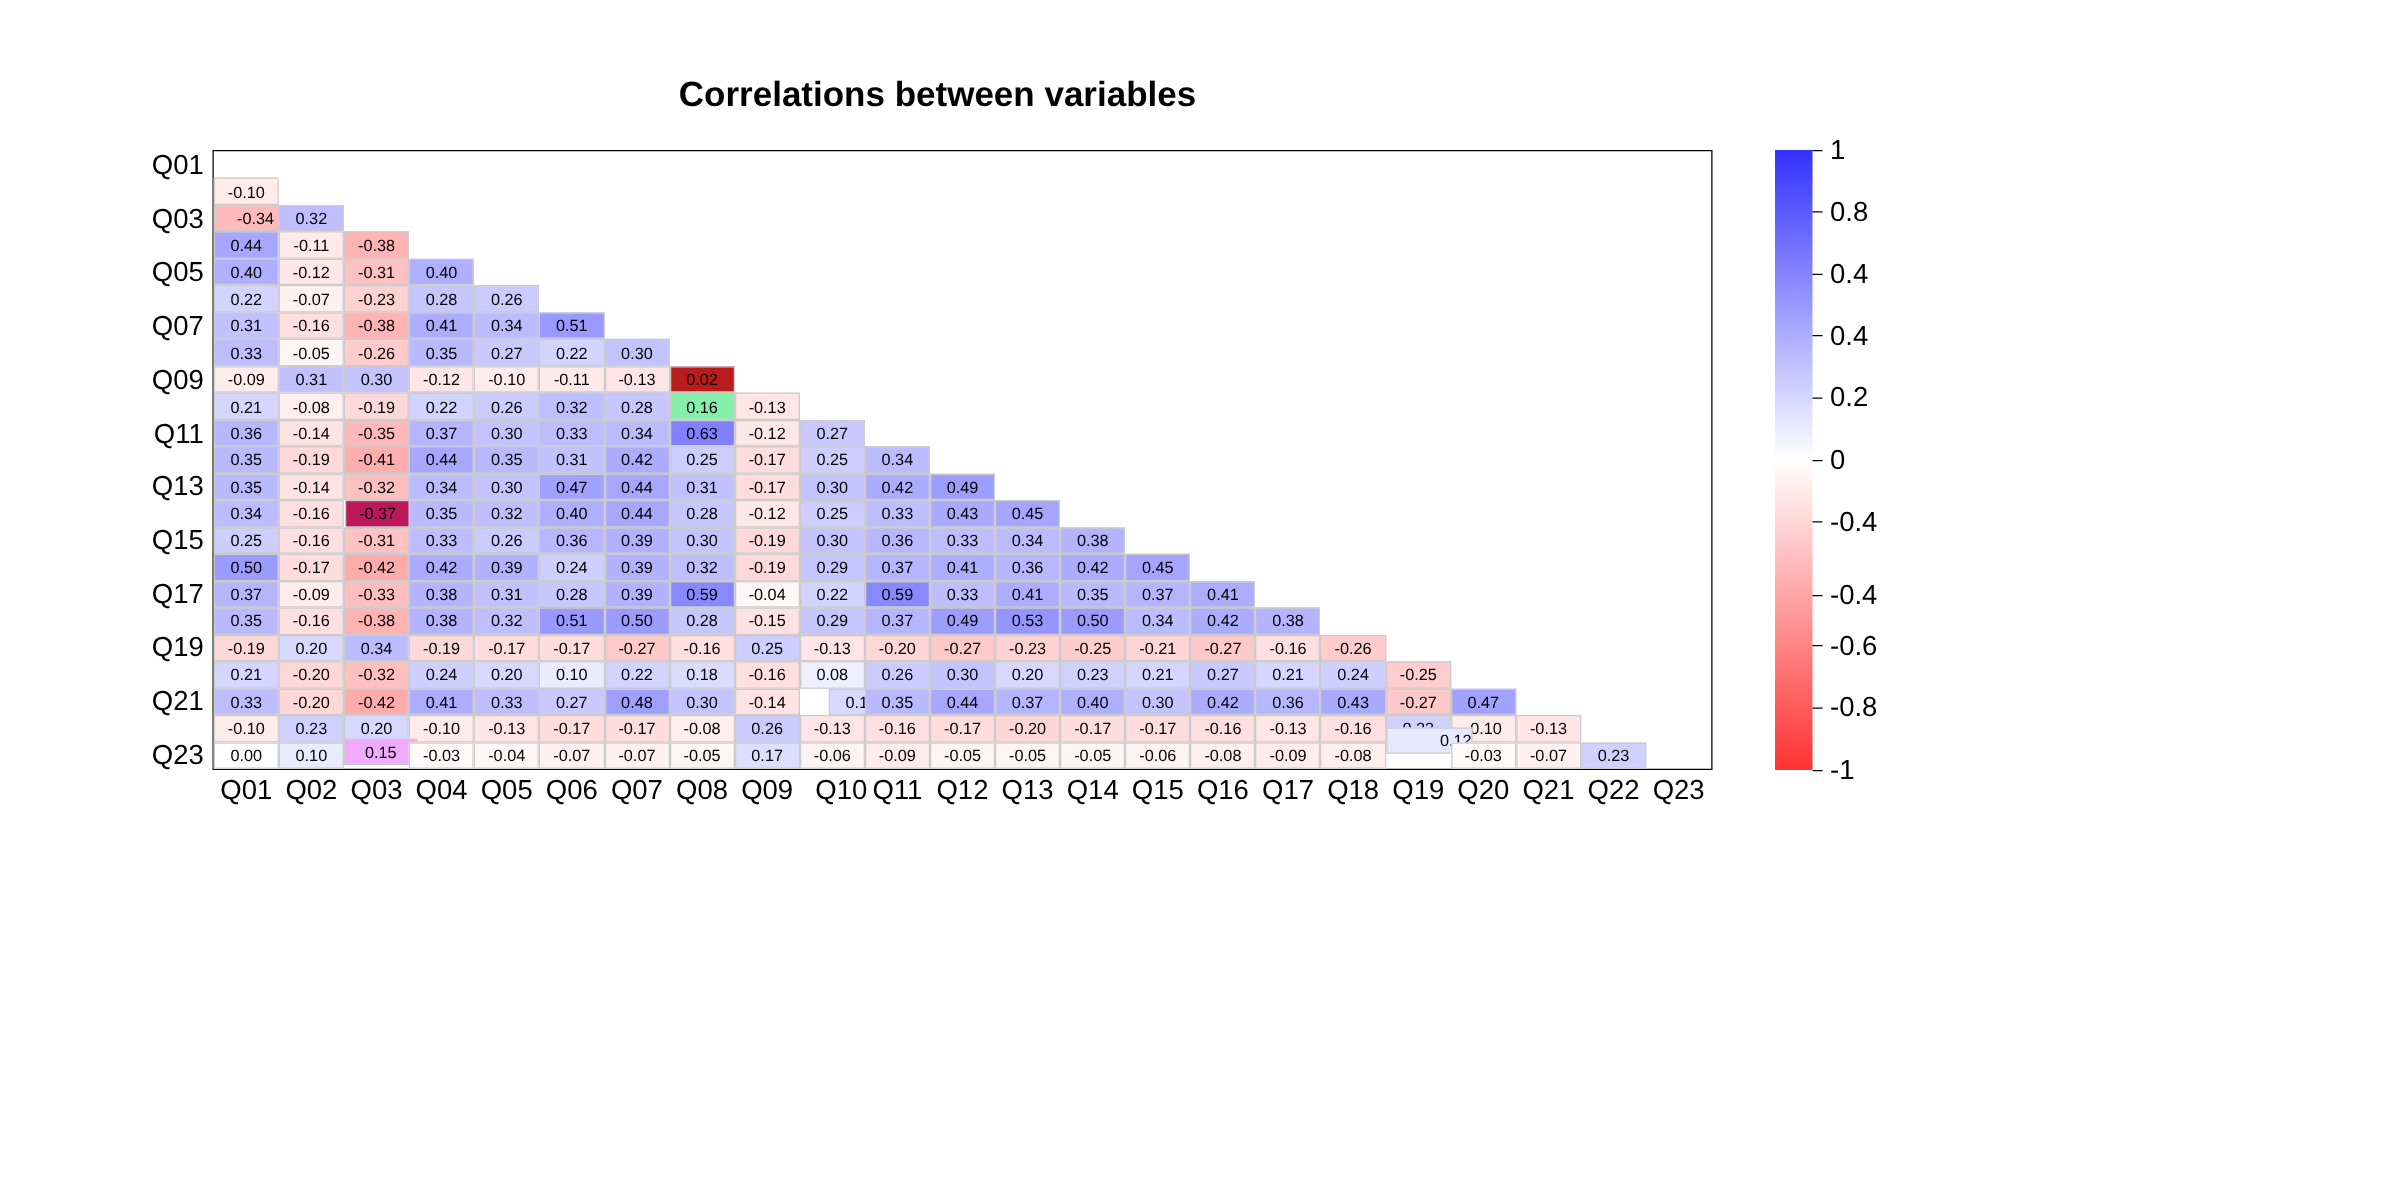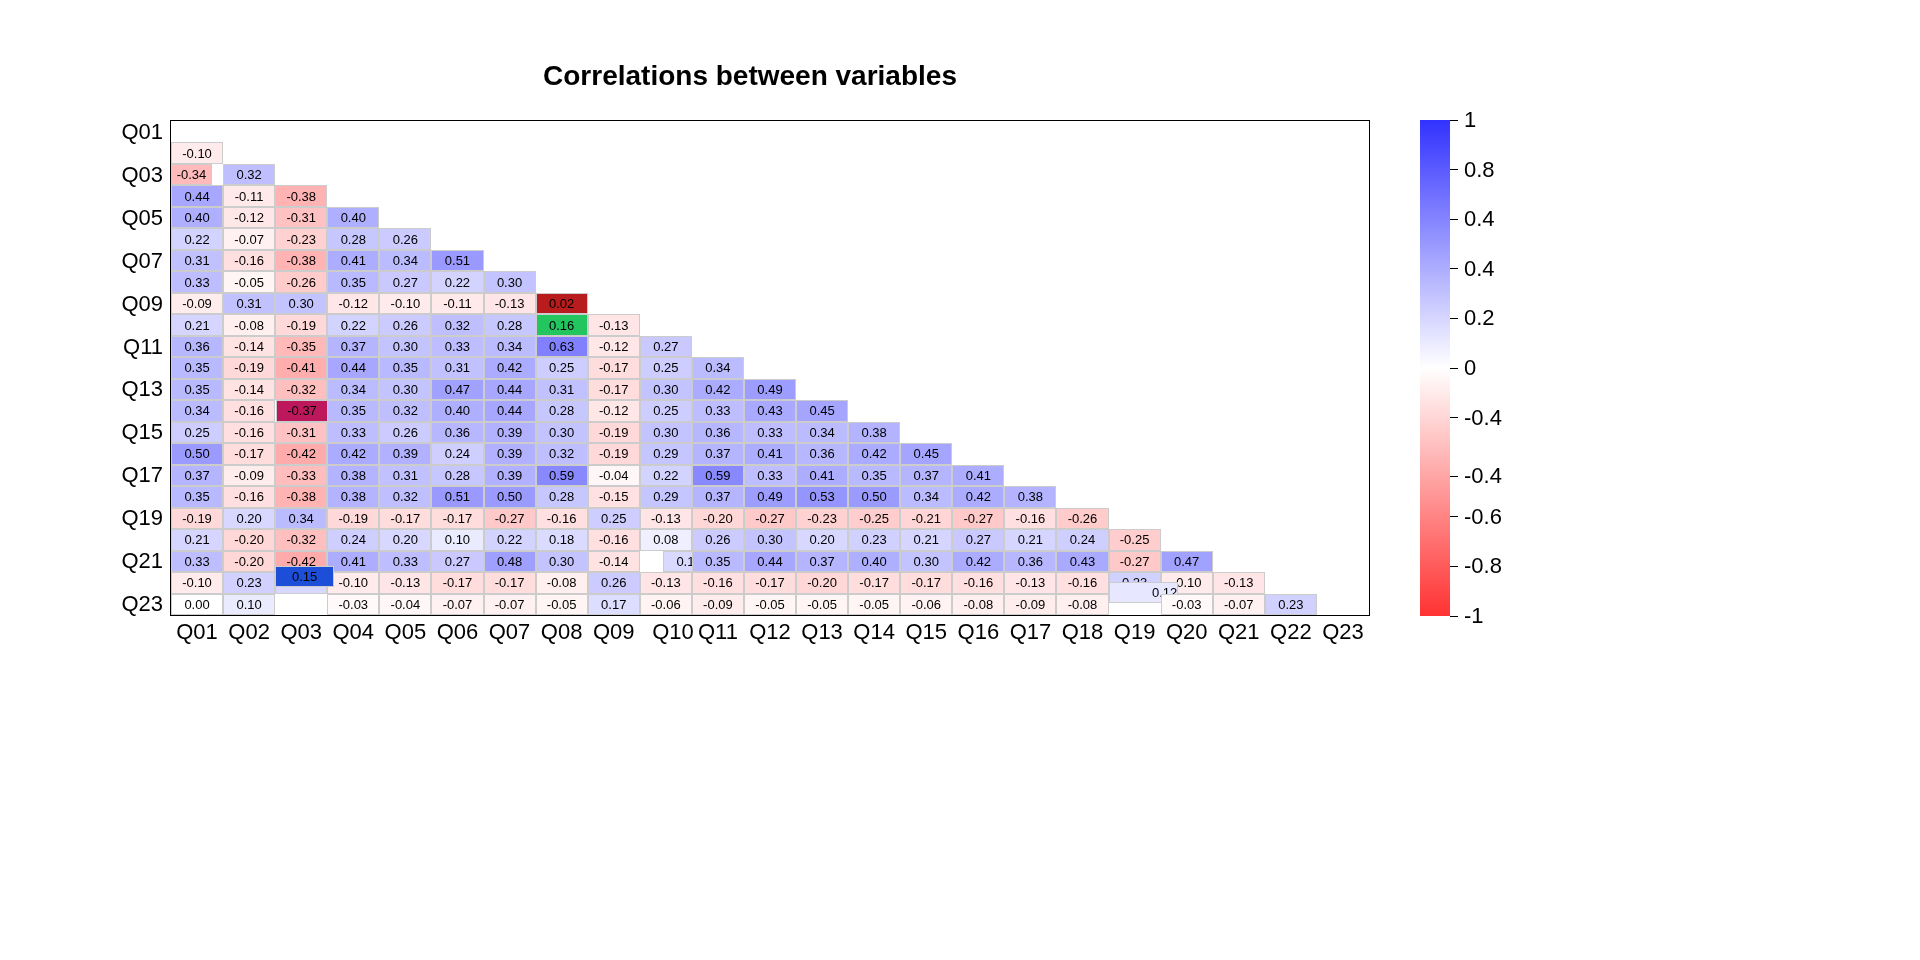--- a/index.html
+++ b/index.html
@@ -88,21 +88,21 @@
     background: #000;
     margin-right: 6px;
   }
 </style>
 </head>
 <body>
 
 <div class="title">Correlations between variables</div>
 <div class="plot-area" id="plot">
     <div class="cell" style="left: 0px; top: 21.4783px; width: 52.087px; height: 21.4783px; background: rgb(255, 235, 235);">-0.10</div>
-    <div class="cell" style="left: 0px; top: 42.9565px; width: 41px; height: 21.4783px; background: rgb(255, 187, 187);">-0.34</div>
+    <div class="cell" style="left: 0px; top: 42.9565px; width: 67px; height: 21.4783px; background: rgb(255, 187, 187);">-0.34</div>
     <div class="cell" style="left: 52.087px; top: 42.9565px; width: 52.087px; height: 21.4783px; background: rgb(191, 191, 255);">0.32</div>
     <div class="cell" style="left: 0px; top: 64.4348px; width: 52.087px; height: 21.4783px; background: rgb(167, 167, 255);">0.44</div>
     <div class="cell" style="left: 52.087px; top: 64.4348px; width: 52.087px; height: 21.4783px; background: rgb(255, 233, 233);">-0.11</div>
     <div class="cell" style="left: 104.174px; top: 64.4348px; width: 52.087px; height: 21.4783px; background: rgb(255, 179, 179);">-0.38</div>
     <div class="cell" style="left: 0px; top: 85.913px; width: 52.087px; height: 21.4783px; background: rgb(175, 175, 255);">0.40</div>
     <div class="cell" style="left: 52.087px; top: 85.913px; width: 52.087px; height: 21.4783px; background: rgb(255, 231, 231);">-0.12</div>
     <div class="cell" style="left: 104.174px; top: 85.913px; width: 52.087px; height: 21.4783px; background: rgb(255, 193, 193);">-0.31</div>
     <div class="cell" style="left: 156.261px; top: 85.913px; width: 52.087px; height: 21.4783px; background: rgb(175, 175, 255);">0.40</div>
     <div class="cell" style="left: 0px; top: 107.391px; width: 52.087px; height: 21.4783px; background: rgb(211, 211, 255);">0.22</div>
     <div class="cell" style="left: 52.087px; top: 107.391px; width: 52.087px; height: 21.4783px; background: rgb(255, 241, 241);">-0.07</div>
@@ -130,21 +130,21 @@
     <div class="cell" style="left: 260.435px; top: 171.826px; width: 52.087px; height: 21.4783px; background: rgb(255, 233, 233);">-0.11</div>
     <div class="cell" style="left: 312.522px; top: 171.826px; width: 52.087px; height: 21.4783px; background: rgb(255, 229, 229);">-0.13</div>
     <div class="cell" style="left: 364.609px; top: 171.826px; width: 52.087px; height: 21.4783px; background: #b91c1c;">0.02</div>
     <div class="cell" style="left: 0px; top: 193.304px; width: 52.087px; height: 21.4783px; background: rgb(213, 213, 255);">0.21</div>
     <div class="cell" style="left: 52.087px; top: 193.304px; width: 52.087px; height: 21.4783px; background: rgb(255, 239, 239);">-0.08</div>
     <div class="cell" style="left: 104.174px; top: 193.304px; width: 52.087px; height: 21.4783px; background: rgb(255, 217, 217);">-0.19</div>
     <div class="cell" style="left: 156.261px; top: 193.304px; width: 52.087px; height: 21.4783px; background: rgb(211, 211, 255);">0.22</div>
     <div class="cell" style="left: 208.348px; top: 193.304px; width: 52.087px; height: 21.4783px; background: rgb(203, 203, 255);">0.26</div>
     <div class="cell" style="left: 260.435px; top: 193.304px; width: 52.087px; height: 21.4783px; background: rgb(191, 191, 255);">0.32</div>
     <div class="cell" style="left: 312.522px; top: 193.304px; width: 52.087px; height: 21.4783px; background: rgb(199, 199, 255);">0.28</div>
-    <div class="cell" style="left: 364.609px; top: 193.304px; width: 52.087px; height: 21.4783px; background: #22c55e;">0.16</div>
+    <div class="cell" style="left: 364.609px; top: 193.304px; width: 52.087px; height: 21.4783px; background: #86efac;">0.16</div>
     <div class="cell" style="left: 416.696px; top: 193.304px; width: 52.087px; height: 21.4783px; background: rgb(255, 229, 229);">-0.13</div>
     <div class="cell" style="left: 0px; top: 214.783px; width: 52.087px; height: 21.4783px; background: rgb(183, 183, 255);">0.36</div>
     <div class="cell" style="left: 52.087px; top: 214.783px; width: 52.087px; height: 21.4783px; background: rgb(255, 227, 227);">-0.14</div>
     <div class="cell" style="left: 104.174px; top: 214.783px; width: 52.087px; height: 21.4783px; background: rgb(255, 185, 185);">-0.35</div>
     <div class="cell" style="left: 156.261px; top: 214.783px; width: 52.087px; height: 21.4783px; background: rgb(181, 181, 255);">0.37</div>
     <div class="cell" style="left: 208.348px; top: 214.783px; width: 52.087px; height: 21.4783px; background: rgb(195, 195, 255);">0.30</div>
     <div class="cell" style="left: 260.435px; top: 214.783px; width: 52.087px; height: 21.4783px; background: rgb(189, 189, 255);">0.33</div>
     <div class="cell" style="left: 312.522px; top: 214.783px; width: 52.087px; height: 21.4783px; background: rgb(187, 187, 255);">0.34</div>
     <div class="cell" style="left: 364.609px; top: 214.783px; width: 52.087px; height: 21.4783px; background: rgb(129, 129, 255);">0.63</div>
     <div class="cell" style="left: 416.696px; top: 214.783px; width: 52.087px; height: 21.4783px; background: rgb(255, 231, 231);">-0.12</div>
@@ -320,21 +320,21 @@
     <div class="cell" style="left: 677.13px; top: 451.043px; width: 52.087px; height: 21.4783px; background: rgb(255, 221, 221);">-0.17</div>
     <div class="cell" style="left: 729.217px; top: 451.043px; width: 52.087px; height: 21.4783px; background: rgb(255, 221, 221);">-0.17</div>
     <div class="cell" style="left: 781.304px; top: 451.043px; width: 52.087px; height: 21.4783px; background: rgb(255, 223, 223);">-0.16</div>
     <div class="cell" style="left: 833.391px; top: 451.043px; width: 52.087px; height: 21.4783px; background: rgb(255, 229, 229);">-0.13</div>
     <div class="cell" style="left: 885.478px; top: 451.043px; width: 52.087px; height: 21.4783px; background: rgb(255, 223, 223);">-0.16</div>
     <div class="cell" style="left: 937.565px; top: 451.043px; width: 52.087px; height: 21.4783px; background: rgb(209, 209, 255);">0.23</div>
     <div class="cell" style="left: 989.652px; top: 451.043px; width: 52.087px; height: 21.4783px; background: rgb(255, 235, 235);">-0.10</div>
     <div class="cell" style="left: 1041.74px; top: 451.043px; width: 52.087px; height: 21.4783px; background: rgb(255, 229, 229);">-0.13</div>
     <div class="cell" style="left: 0px; top: 472.522px; width: 52.087px; height: 21.4783px; background: rgb(255, 255, 255);">0.00</div>
     <div class="cell" style="left: 52.087px; top: 472.522px; width: 52.087px; height: 21.4783px; background: rgb(235, 235, 255);">0.10</div>
-    <div class="cell" style="left: 104.174px; top: 445px; width: 59px; height: 21.4783px; background: #1d4ed8;">0.15</div>
+    <div class="cell" style="left: 104.174px; top: 470px; width: 59px; height: 21.4783px; background: #f0abfc;">0.15</div>
     <div class="cell" style="left: 156.261px; top: 472.522px; width: 52.087px; height: 21.4783px; background: rgb(255, 249, 249);">-0.03</div>
     <div class="cell" style="left: 208.348px; top: 472.522px; width: 52.087px; height: 21.4783px; background: rgb(255, 247, 247);">-0.04</div>
     <div class="cell" style="left: 260.435px; top: 472.522px; width: 52.087px; height: 21.4783px; background: rgb(255, 241, 241);">-0.07</div>
     <div class="cell" style="left: 312.522px; top: 472.522px; width: 52.087px; height: 21.4783px; background: rgb(255, 241, 241);">-0.07</div>
     <div class="cell" style="left: 364.609px; top: 472.522px; width: 52.087px; height: 21.4783px; background: rgb(255, 245, 245);">-0.05</div>
     <div class="cell" style="left: 416.696px; top: 472.522px; width: 52.087px; height: 21.4783px; background: rgb(221, 221, 255);">0.17</div>
     <div class="cell" style="left: 468.783px; top: 472.522px; width: 52.087px; height: 21.4783px; background: rgb(255, 243, 243);">-0.06</div>
     <div class="cell" style="left: 520.87px; top: 472.522px; width: 52.087px; height: 21.4783px; background: rgb(255, 237, 237);">-0.09</div>
     <div class="cell" style="left: 572.957px; top: 472.522px; width: 52.087px; height: 21.4783px; background: rgb(255, 245, 245);">-0.05</div>
     <div class="cell" style="left: 625.043px; top: 472.522px; width: 52.087px; height: 21.4783px; background: rgb(255, 245, 245);">-0.05</div>

